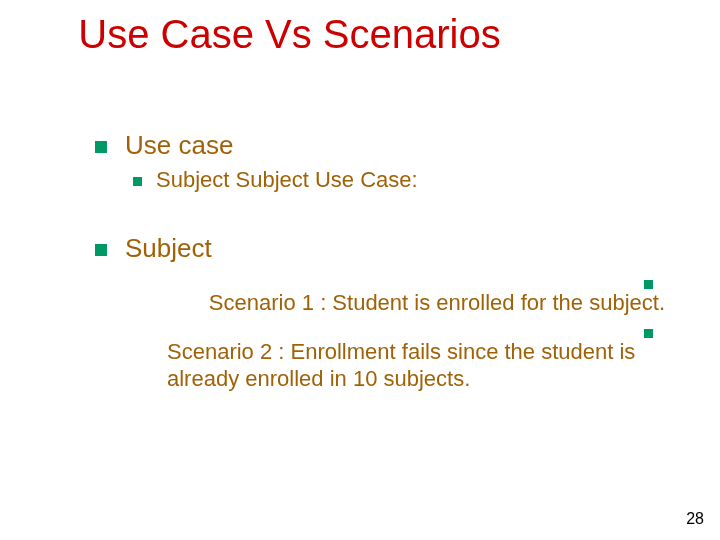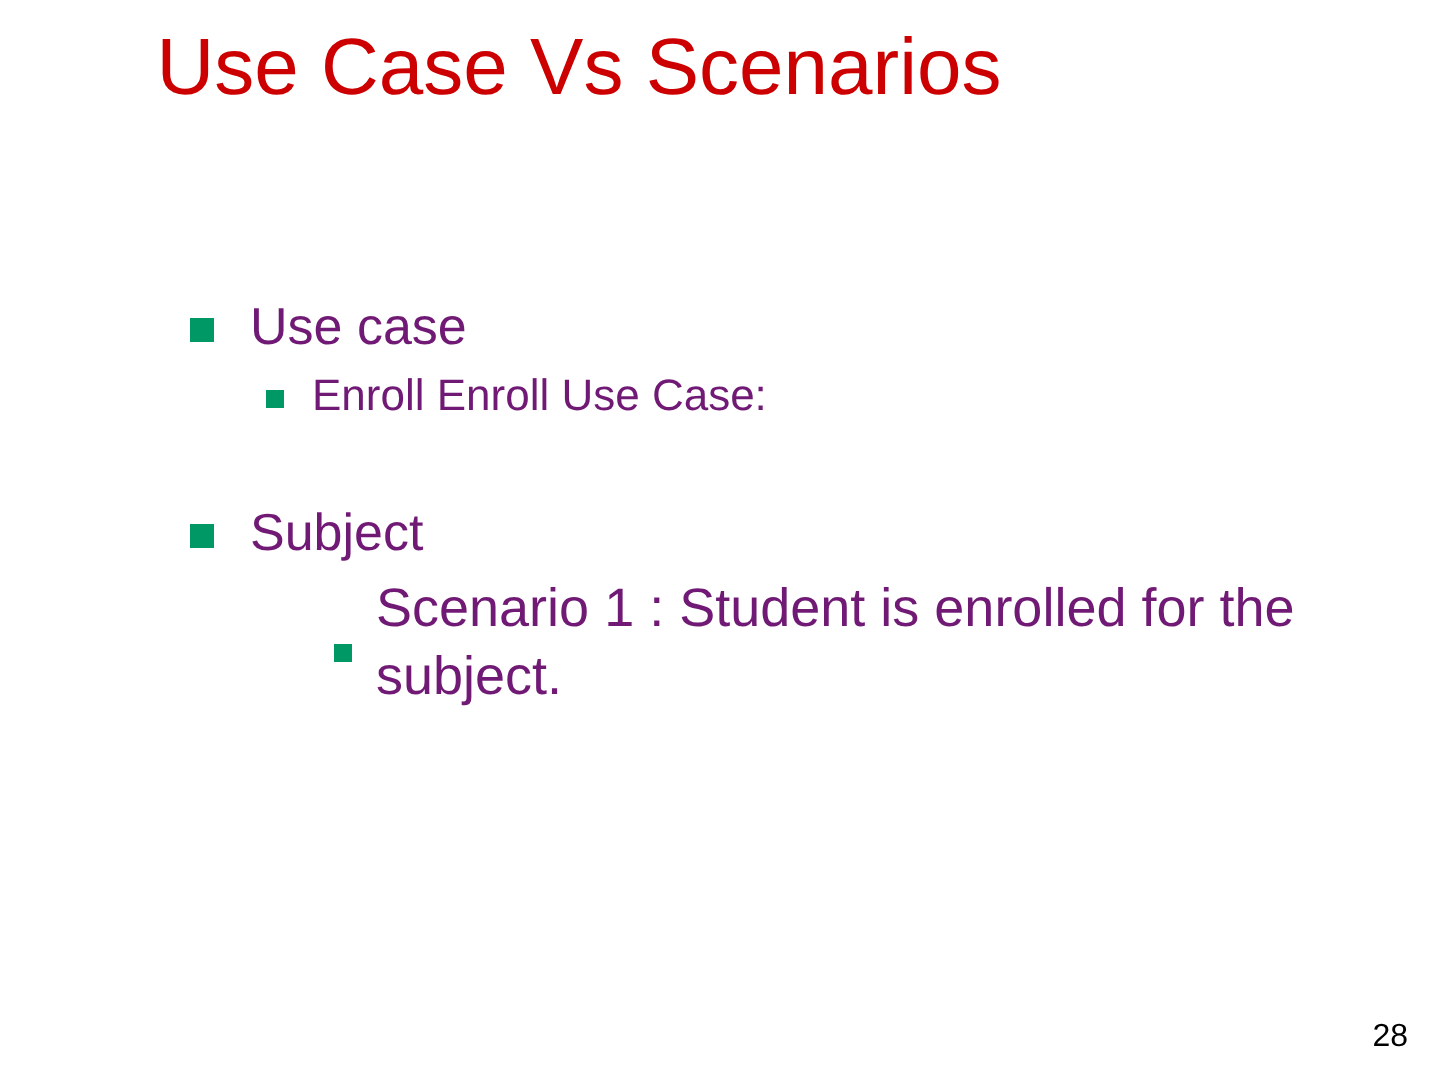--- a/index.html
+++ b/index.html
@@ -24,45 +24,46 @@
     left: 0;
     width: 579px;
     text-align: center;
     font-size: 40px;
     color: #cc0000;
     font-weight: 400;
     letter-spacing: 0px;
   }
   .content {
     position: absolute;
-    top: 148px;
+    top: 130px;
     left: 95px;
     width: 570px;
-    color: #701a75;
+    color: #a16207;
   }
   .l1 {
     display: flex;
     align-items: flex-start;
     margin-bottom: 6px;
     font-size: 26px;
   }
   .l2 {
     display: flex;
     align-items: flex-start;
     margin-left: 38px;
     margin-bottom: 6px;
     font-size: 22px;
   }
   .l3 {
     display: flex;
-    align-items: center;
+    align-items: flex-end;
     margin-left: 72px;
     margin-bottom: 2px;
-    font-size: 27px;
+    font-size: 22px;
     line-height: 1.25;
+    flex-direction: column;
   }
   .bullet-l1 {
     width: 12px;
     height: 12px;
     background: #009966;
     flex-shrink: 0;
     margin-top: 11px;
     margin-right: 18px;
   }
   .bullet-l2 {
@@ -104,31 +105,35 @@
   <div class="title">Use Case Vs Scenarios</div>
 
   <div class="content">
 
     <div class="l1">
       <div class="bullet-l1"></div>
       <div class="txt">Use case</div>
     </div>
     <div class="l2">
       <div class="bullet-l2"></div>
-      <div class="txt">Enroll  Enroll Use Case:</div>
+      <div class="txt">Subject  Subject Use Case:</div>
     </div>
 
     <div class="gap"></div>
 
     <div class="l1">
       <div class="bullet-l1"></div>
       <div class="txt">Subject</div>
     </div>
     <div class="l3">
       <div class="bullet-l3"></div>
       <div class="txt">Scenario 1 : Student is enrolled for the subject.</div>
     </div>
+    <div class="l3">
+      <div class="bullet-l3"></div>
+      <div class="txt">Scenario 2 : Enrollment fails since the student is already enrolled in 10 subjects.</div>
+    </div>
 
   </div>
 
   <div class="page-number">28</div>
 
 </div>
 
 </body></html>

